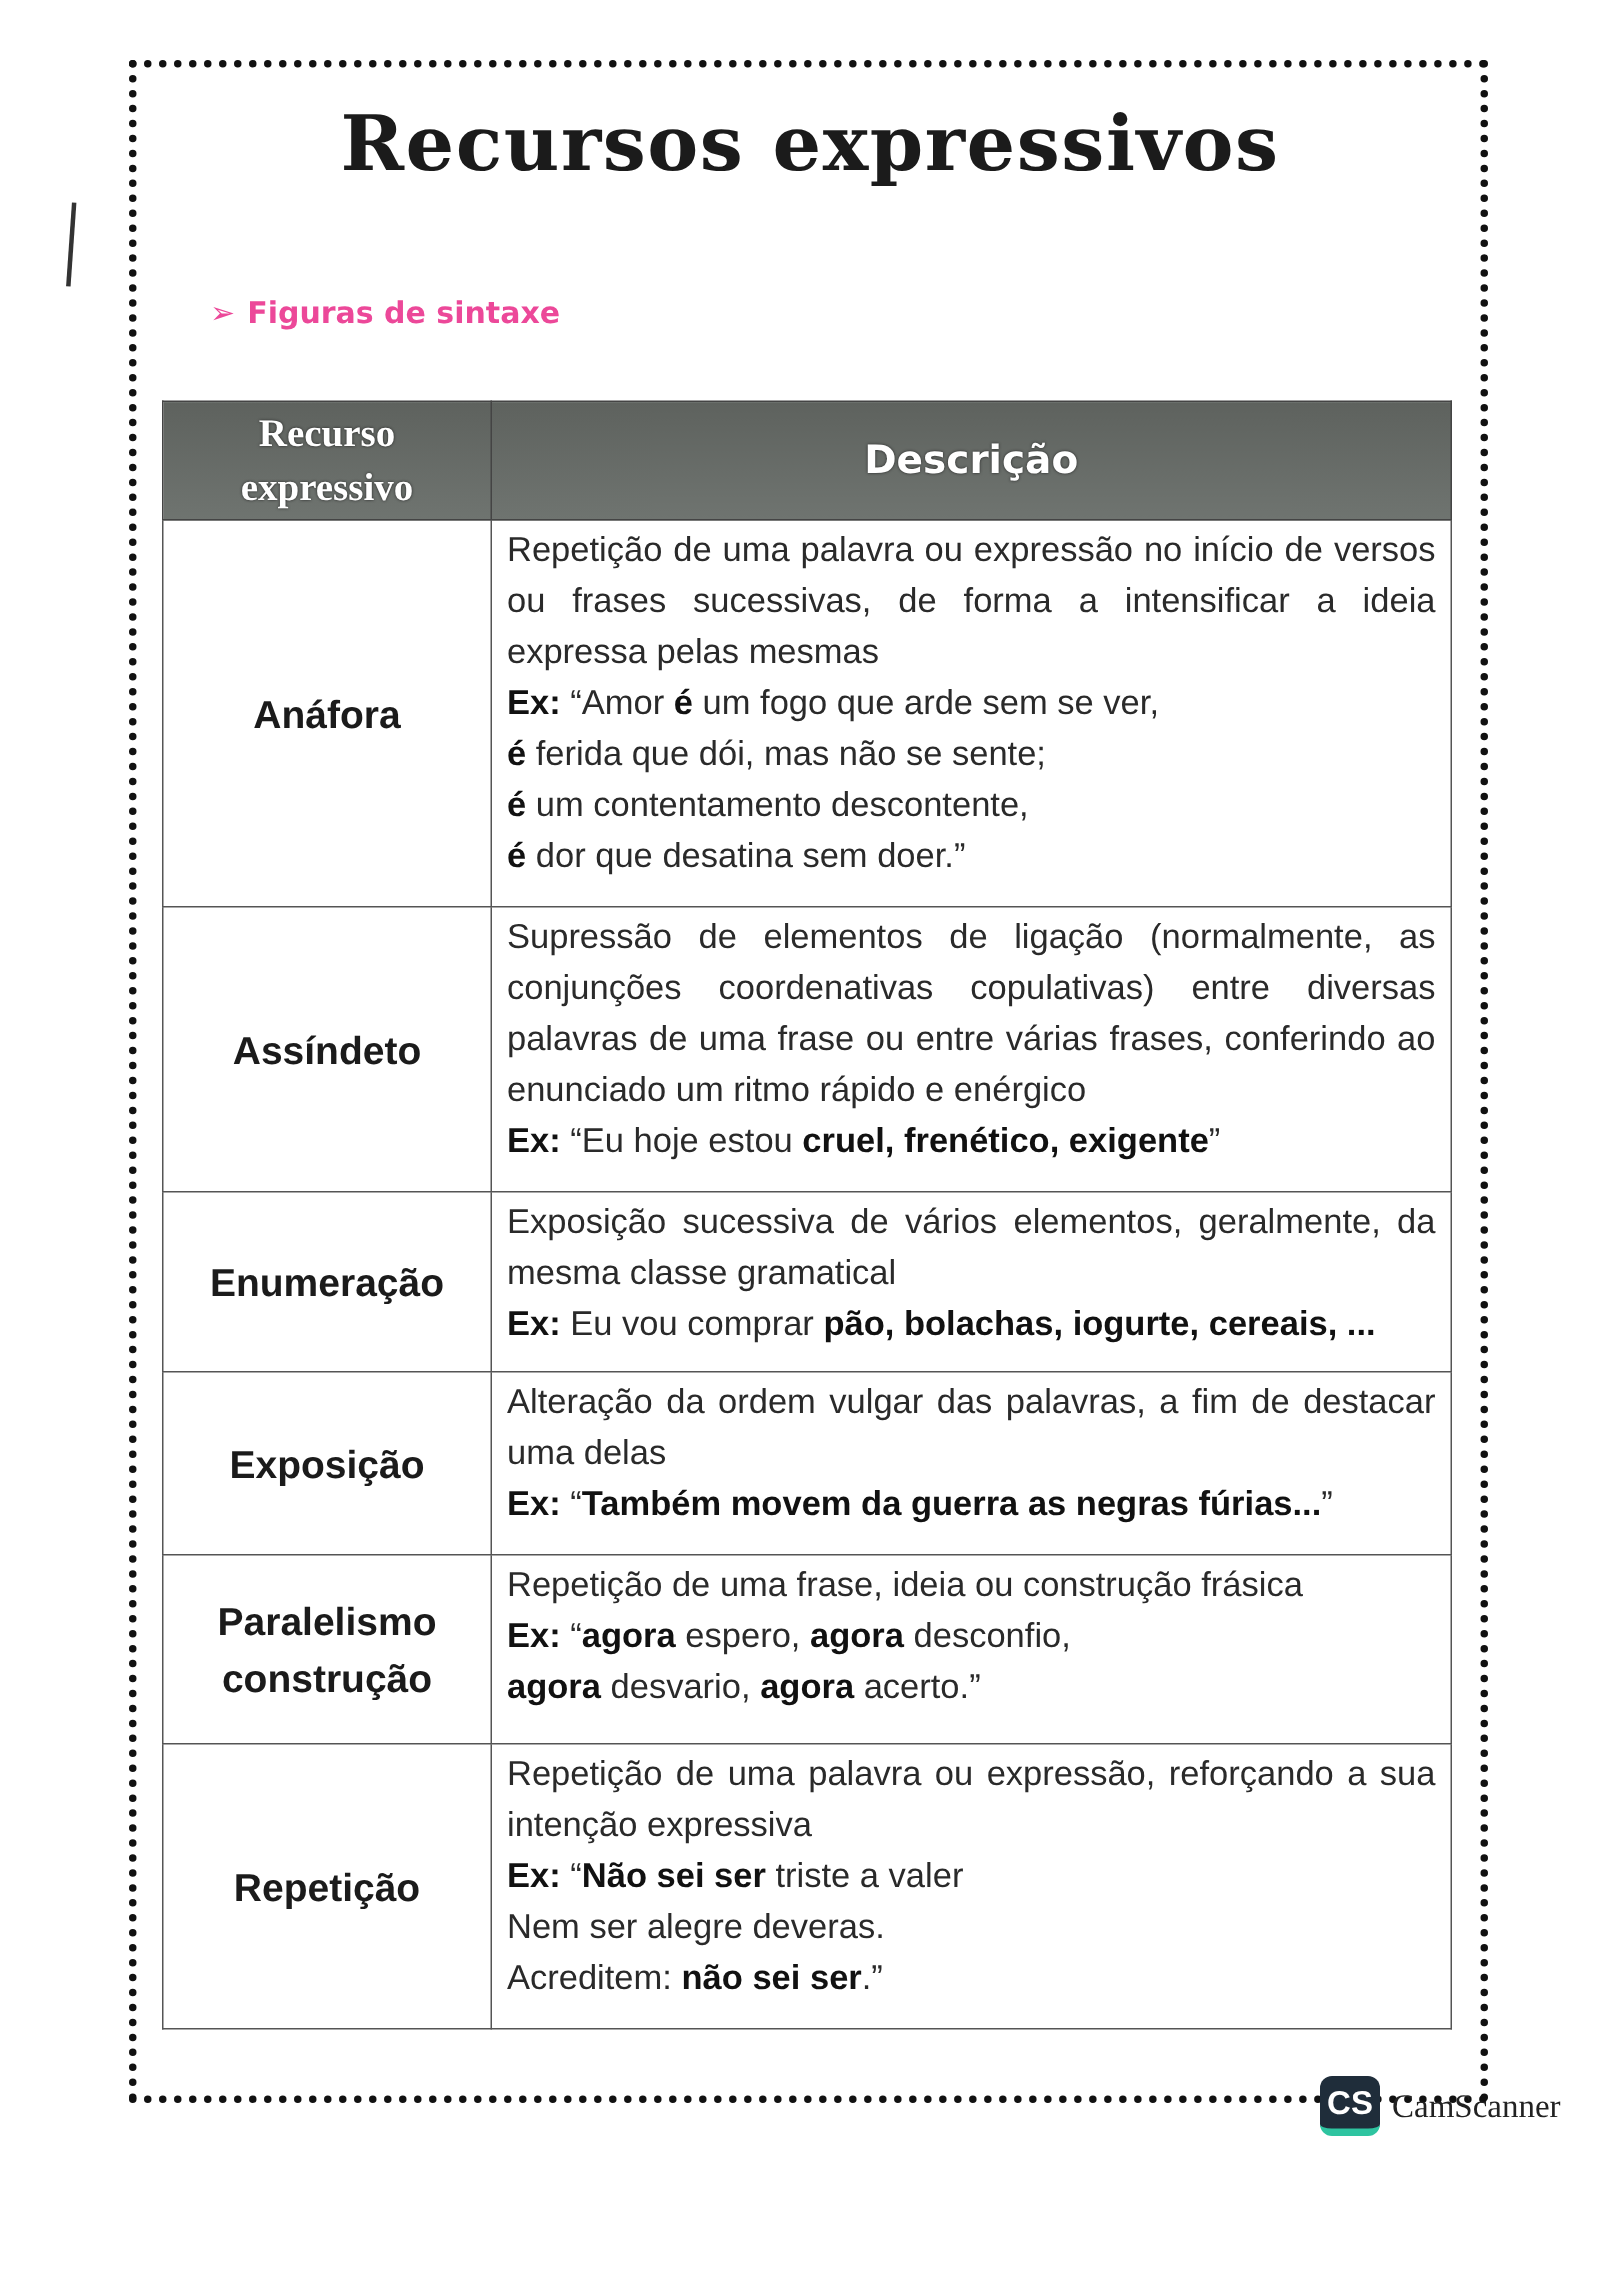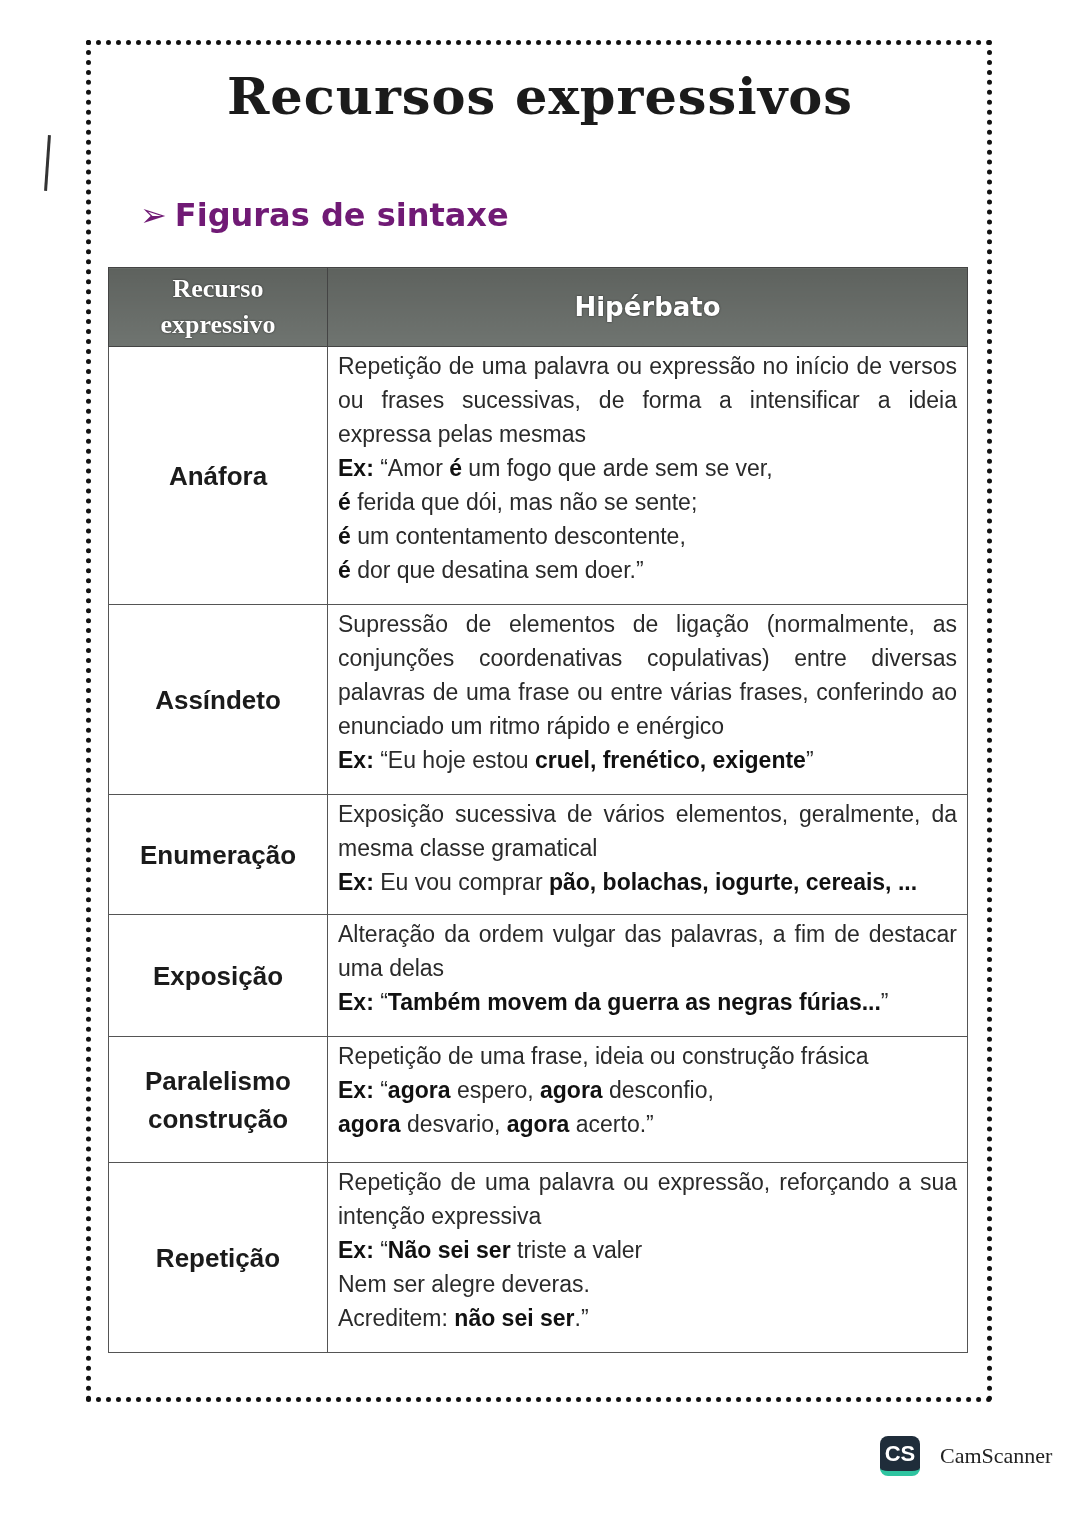--- a/index.html
+++ b/index.html
@@ -10,21 +10,21 @@
     .frame {
       position: absolute; left: 86px; top: 40px; width: 906px; height: 1362px;
       border: 5px dotted #111; box-sizing: border-box;
     }
     .title {
       position: absolute; left: 0; top: 66px; width: 1080px; text-align: center;
       font-family: "DejaVu Serif", serif; font-weight: bold; font-size: 51px; color: #1b1b1b;
       letter-spacing: 1px;
     }
     .subtitle {
-      position: absolute; left: 140px; top: 196px; font-size: 32px; font-weight: bold; color: #701a75;
+      position: absolute; left: 140px; top: 196px; font-size: 20px; font-weight: bold; color: #ec4899;
       font-family: "DejaVu Sans", sans-serif;
     }
     .subtitle .arrow { margin-right: 8px; font-weight: normal; }
     table {
       position: absolute; left: 108px; top: 267px; width: 860px; border-collapse: collapse;
       table-layout: fixed;
     }
     th {
       background: linear-gradient(180deg, #5e625e 0%, #6f7470 100%);
       color: #fff; font-weight: bold; font-size: 26px; height: 76px; line-height: 36px;
@@ -35,28 +35,28 @@
     td { border: 1.5px solid #555; vertical-align: top; font-size: 23px; line-height: 34px; }
     td.name {
       text-align: center; vertical-align: middle; font-weight: bold; font-size: 26px; color: #1b1b1b;
       line-height: 38px;
     }
     td.desc { padding: 2px 10px 4px 10px; color: #2a2a2a; text-align: justify; }
     .ex { margin-top: 0; }
     .ex b { color: #111; }
     .ex-line { display: block; }
     .cs {
-      position: absolute; left: 880px; top: 1436px; display: flex; align-items: center;
+      position: absolute; left: 880px; top: 1384px; display: flex; align-items: center;
     }
     .cs-badge {
       width: 40px; height: 40px; background: #1f2d3a; border-radius: 8px; color: #fff;
       font-weight: bold; font-size: 22px; display: flex; align-items: center; justify-content: center;
       border-bottom: 5px solid #2ec4a0; box-sizing: border-box;
     }
-    .cs-text { font-family: "Liberation Serif", serif; font-size: 22px; margin-left: 20px; color: #222; }
+    .cs-text { font-family: "Liberation Serif", serif; font-size: 22px; margin-left: 8px; color: #222; }
     .mark { position: absolute; left: 46px; top: 135px; width: 3px; height: 56px; background: #333; transform: rotate(4deg); }
   </style>
 </head>
 <body>
 
 <div class="mark"></div>
 <div class="frame"></div>
 
 <div class="title">Recursos expressivos</div>
 
@@ -64,21 +64,21 @@
   <span class="arrow">➢</span><span>Figuras de sintaxe</span>
 </div>
 
 <table>
   <thead>
     <tr>
       <th class="col1">
         <span>Recurso</span><br>
         <span>expressivo</span>
       </th>
-      <th>Hipérbato</th>
+      <th>Descrição</th>
     </tr>
   </thead>
   <tbody id="tbody">
       <tr style="height: 258px;">
         <td class="name">Anáfora</td>
         <td class="desc">
           <div>Repetição de uma palavra ou expressão no início de versos ou frases sucessivas, de forma a intensificar a ideia expressa pelas mesmas</div>
           <div class="ex">
             <span class="ex-line"><b>Ex:</b><span> “Amor </span><b>é</b><span> um fogo que arde sem se ver,</span></span>
             <span class="ex-line"><b>é</b><span> ferida que dói, mas não se sente;</span></span>

